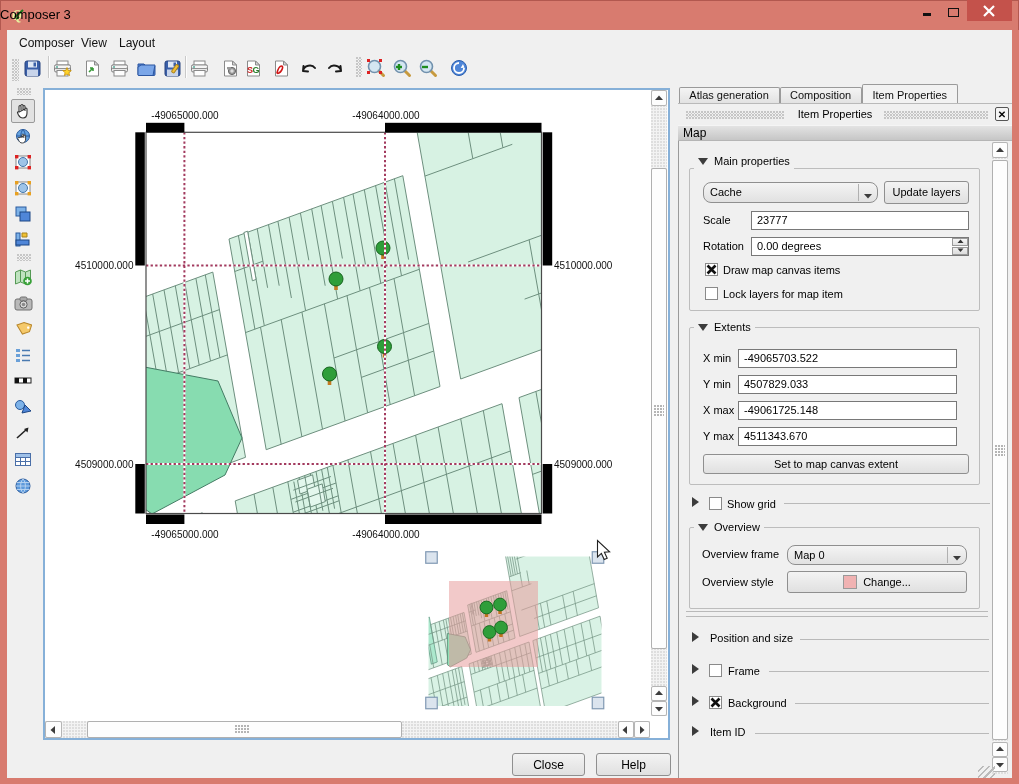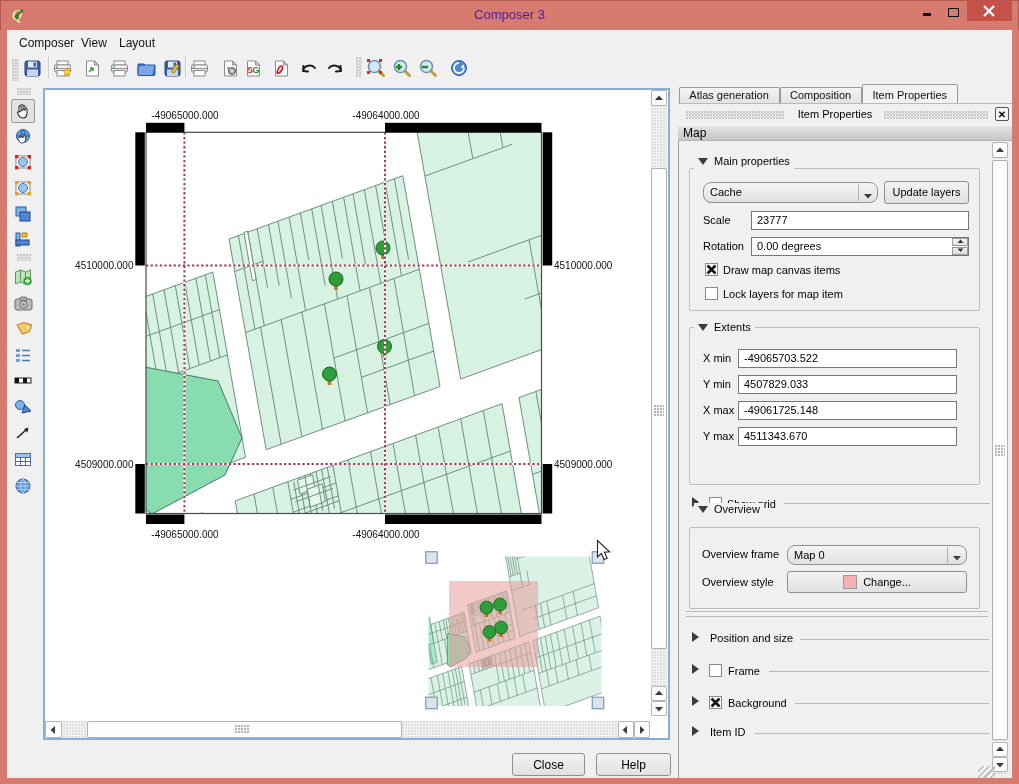--- a/index.html
+++ b/index.html
@@ -1,20 +1,20 @@
 <!DOCTYPE html>
 <html><head><meta charset="utf-8"><title>Composer 3</title>
 <style>
 *{margin:0;padding:0;box-sizing:border-box}
 html,body{width:1019px;height:784px;overflow:hidden}
 body{position:relative;background:#d87b6f;font-family:"Liberation Sans",sans-serif;font-size:11px;color:#000;
  -webkit-font-smoothing:antialiased}
 .abs{position:absolute}
 .titlebar{left:0;top:0;width:1019px;height:30px;background:#d87b6f;border-top:1px solid #b2584f;border-left:1px solid #b2584f;border-right:1px solid #b2584f}
-.title-txt{left:0;top:7px;width:1019px;text-align:center;font-size:13px;color:#4c1d95}
+.title-txt{left:0;top:7px;width:1019px;text-align:left;font-size:13px;color:#000000}
 .closebtn{left:967px;top:0;width:45px;height:21px;background:#c4524b}
 .content{left:7px;top:30px;width:1005px;height:748px;background:#f0f0f0}
 .menutxt{top:6px;font-size:12px;color:#111}
 .tb-sep{top:2px;width:1px;height:22px;background:#c9c9c9;box-shadow:1px 0 0 #fdfdfd}
 .grip-v{background-image:radial-gradient(circle at 1px 1px,#c6c6c6 .8px,rgba(0,0,0,0) 1px),radial-gradient(circle at 2.5px 2.5px,#c6c6c6 .8px,rgba(0,0,0,0) 1px);background-size:3px 3px}
 .canvas{left:36px;top:58px;width:627px;height:652px;border:2px solid #86b0d8;background:#fff}
 .sb{background:#f3f3f3}
 .sb-btn{background:#fdfdfd;border:1px solid #b5b5b5;border-radius:2px;display:flex;align-items:center;justify-content:center}
 .sb-thumb{background:#fdfdfd;border:1px solid #b0b0b0;border-radius:2px}
 .dots{background-image:radial-gradient(circle at 1px 1px,#dedede .8px,rgba(0,0,0,0) 1px);background-size:3px 3px}
@@ -760,26 +760,27 @@
     <div class="abs gframe" style="left:682px;top:297px;width:291px;height:158px"></div>
     <div class="abs" style="left:687px;top:291px;background:#f0f0f0;padding:0 4px;height:14px"><span style="display:inline-block;width:0;height:0;border-top:7px solid #3c3c3c;border-left:5px solid rgba(0,0,0,0);border-right:5px solid rgba(0,0,0,0);margin-right:6px"></span><span style="font-size:11px">Extents</span></div>
     <div class="abs panel-lbl" style="left:696px;top:321.5px;font-size:11px">X min</div>
     <div class="abs input" style="left:731px;top:318.5px;width:219px;height:19px">-49065703.522</div>
     <div class="abs panel-lbl" style="left:696px;top:347.5px;font-size:11px">Y min</div>
     <div class="abs input" style="left:731px;top:344.5px;width:219px;height:19px">4507829.033</div>
     <div class="abs panel-lbl" style="left:696px;top:373.5px;font-size:11px">X max</div>
     <div class="abs input" style="left:731px;top:370.5px;width:219px;height:19px">-49061725.148</div>
     <div class="abs panel-lbl" style="left:696px;top:399.5px;font-size:11px">Y max</div>
     <div class="abs input" style="left:731px;top:396.5px;width:219px;height:19px">4511343.670</div>
+    <div class="abs btn" style="left:696px;top:423.5px;width:266px;height:20px">Set to map canvas extent</div>
     <div class="abs tri-r" style="left:685px;top:467px"></div>
     <div class="abs cb" style="left:702px;top:467px"></div>
     <div class="abs panel-lbl" style="left:720px;top:468px;font-size:11px">Show grid</div>
     <div class="abs hr" style="left:777px;top:473px;width:206px"></div>
     <div class="abs gframe" style="left:682px;top:497px;width:291px;height:82px"></div>
-    <div class="abs" style="left:687px;top:473px;background:#f0f0f0;padding:0 4px;height:14px"><span style="display:inline-block;width:0;height:0;border-top:7px solid #3c3c3c;border-left:5px solid rgba(0,0,0,0);border-right:5px solid rgba(0,0,0,0);margin-right:6px"></span><span style="font-size:11px">Overview</span></div>
+    <div class="abs" style="left:687px;top:491px;background:#f0f0f0;padding:0 4px;height:14px"><span style="display:inline-block;width:0;height:0;border-top:7px solid #3c3c3c;border-left:5px solid rgba(0,0,0,0);border-right:5px solid rgba(0,0,0,0);margin-right:6px"></span><span style="font-size:11px">Overview</span></div>
     <div class="abs panel-lbl" style="left:695px;top:518px;font-size:11px">Overview frame</div>
     <div class="abs combo" style="left:780px;top:514.5px;width:180px;height:20px">
       <span style="position:absolute;left:6px;top:3px">Map 0</span>
       <span style="position:absolute;right:18px;top:1px;bottom:1px;width:1px;background:#b0b0b0"></span>
       <span style="position:absolute;right:4px;top:6px"><svg width="10" height="9" viewBox="0 0 10 9">
           <polygon points="1,3 5,7.5 9,3" fill="#3c3c3c"></polygon>
         </svg></span>
     </div>
     <div class="abs panel-lbl" style="left:695px;top:546px;font-size:11px">Overview style</div>
     <div class="abs btn" style="left:780px;top:540.5px;width:180px;height:22px"><span style="display:inline-block;width:14px;height:14px;background:#f0b2b2;border:1px solid #999;margin-right:6px"></span>Change...</div>

